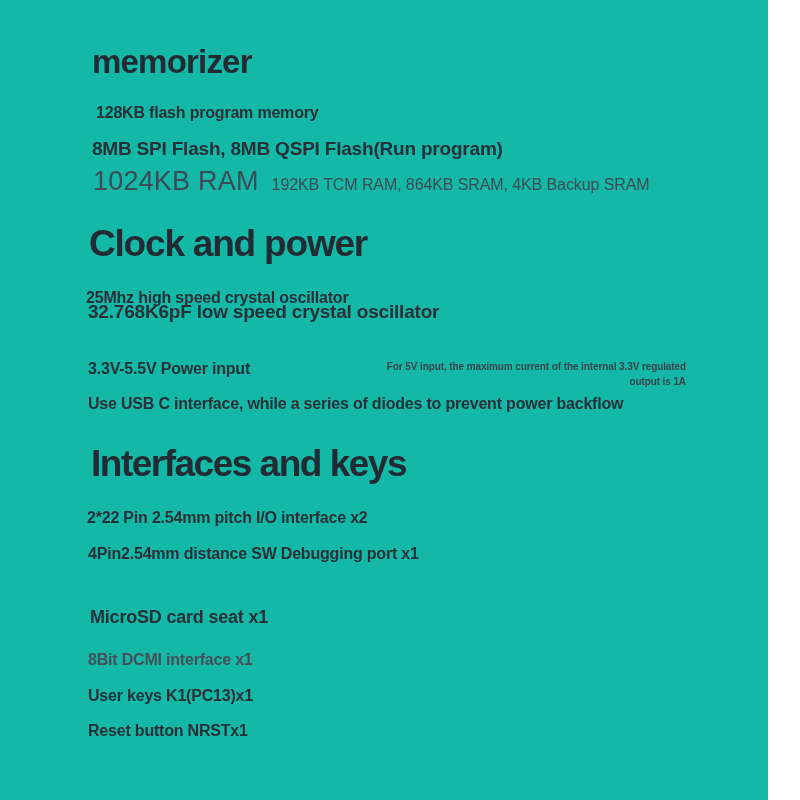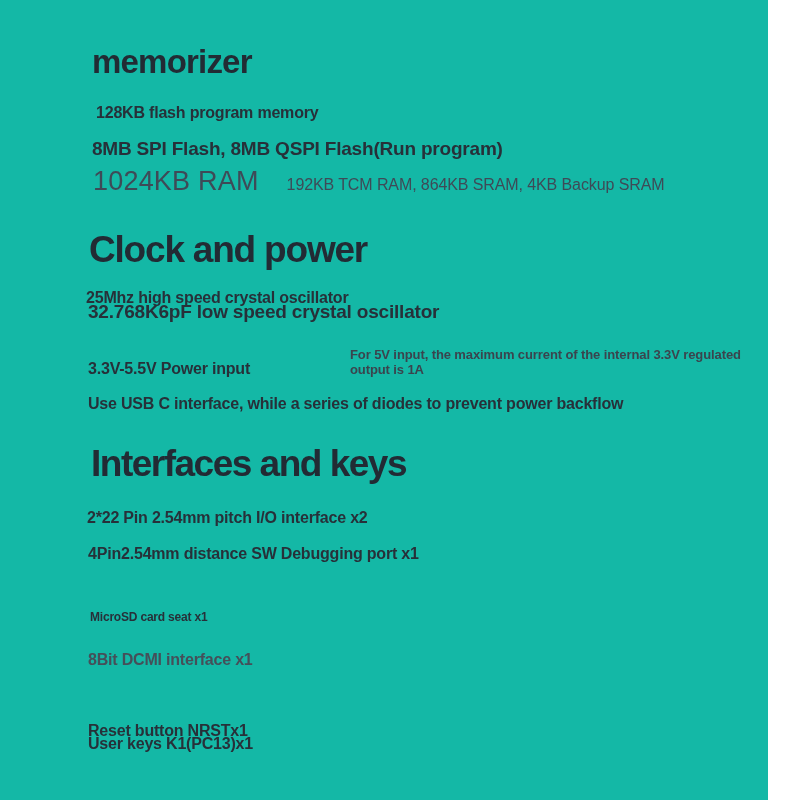--- a/index.html
+++ b/index.html
@@ -17,56 +17,56 @@
   }
   .line { position: absolute; white-space: nowrap; }
 
   
   .h1 {
     font-weight: 700;
     color: #222b34;
     letter-spacing: -0.8px;
   }
   .h1.mem   { left: 92px;  top: 42px;  font-size: 33px; line-height: 40px; }
-  .h1.clock { left: 89px;  top: 227px; font-size: 37px; line-height: 46px; letter-spacing: -1.2px; }
+  .h1.clock { left: 89px;  top: 221px; font-size: 37px; line-height: 46px; letter-spacing: -1.2px; }
   .h1.intf  { left: 91px;  top: 441px; font-size: 37px; line-height: 46px; letter-spacing: -1.5px; }
 
   
   .b {
     font-weight: 700;
     color: #273039;
     font-size: 16px; line-height: 20px;
     letter-spacing: -0.2px;
   }
   .b.md { font-size: 19px; line-height: 24px; }
   .b.lg { font-size: 21px; line-height: 26px; }
-  .b.sm18 { font-size: 12px; line-height: 23px; }
+  .b.sm18 { font-size: 18px; line-height: 23px; }
   .b.muted { color: #454f59; }
 
   
   .ram-row {
     position: absolute; left: 93px; top: 164px;
-    display: flex; align-items: baseline; gap: 28px;
+    display: flex; align-items: baseline; gap: 13px;
     white-space: nowrap;
   }
   .ram-big {
     font-weight: 400; color: #3e4a57;
     font-size: 27px; line-height: 34px; letter-spacing: 0.2px;
   }
   .ram-detail {
     font-weight: 400; color: #3e4a57;
     font-size: 16px; line-height: 20px; letter-spacing: -0.1px;
   }
 
   
   .note {
-    position: absolute; left: 350px; top: 348px; width: 336px;
-    text-align: left;
+    position: absolute; left: 350px; top: 360px; width: 336px;
+    text-align: right;
     font-weight: 700; color: #3a444e;
-    font-size: 13px; line-height: 14.5px;
+    font-size: 10px; line-height: 14.5px;
     letter-spacing: -0.1px;
   }
   .note div { white-space: nowrap; }
 </style>
 </head>
 <body>
 
 <div class="page">
 
   <div class="line h1 mem">memorizer</div>
@@ -99,17 +99,17 @@
 
   <div class="line b" style="left:87px; top:508px;">2*22 Pin 2.54mm pitch I/O interface x2</div>
 
   <div class="line b" style="left:88px; top:544px;">4Pin2.54mm distance SW Debugging port x1</div>
 
 
   <div class="line b sm18" style="left:90px; top:606px;">MicroSD card seat x1</div>
 
   <div class="line b muted" style="left:88px; top:650px;">8Bit DCMI interface x1</div>
 
-  <div class="line b" style="left:88px; top:686px;margin-top:48px;">User keys K1(PC13)x1</div>
+  <div class="line b" style="left:88px; top:686px;">User keys K1(PC13)x1</div>
 
   <div class="line b" style="left:88px; top:721px;">Reset button NRSTx1</div>
 
 </div>
 
 </body></html>

